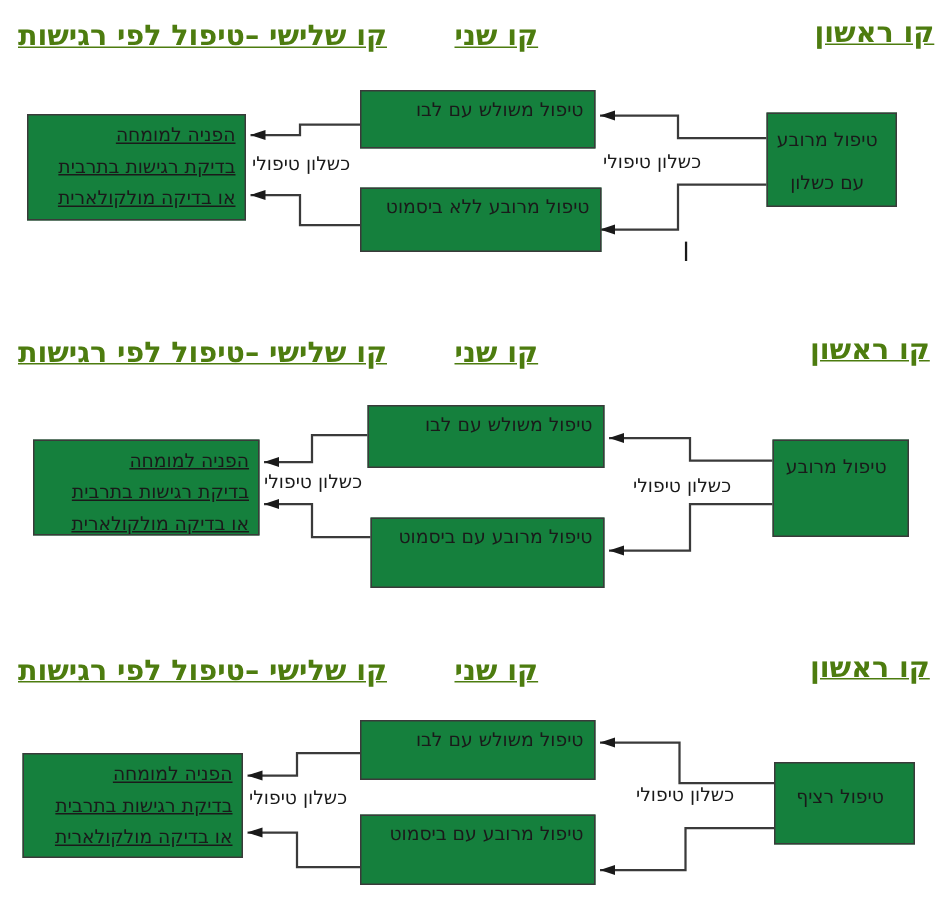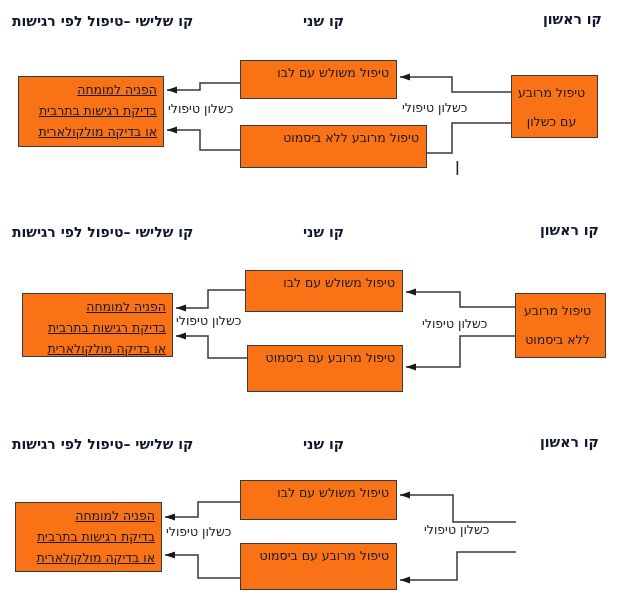--- a/index.html
+++ b/index.html
@@ -1,44 +1,44 @@
 <!DOCTYPE html>
 <html lang="he"><head>
 <meta charset="utf-8">
 <style>
   html,body{margin:0;padding:0;background:#fff;}
   .canvas{
     position:relative;width:631px;height:599px;background:#fff;overflow:hidden;
     font-family:"DejaVu Sans","Liberation Sans",sans-serif;color:#1a1a1a;
   }
   .hdr{
-    position:absolute;font-weight:bold;font-size:14px;
-    direction:rtl;white-space:nowrap;color:#0f172a;
+    position:absolute;font-weight:bold;font-size:19px;text-decoration:underline;
+    direction:rtl;white-space:nowrap;color:#4d7c0f;
   }
   .box{
-    position:absolute;border:1.5px solid #3a3a3a;background:#f97316;box-sizing:border-box;
+    position:absolute;border:1.5px solid #3a3a3a;background:#15803d;box-sizing:border-box;
     direction:rtl;text-align:right;font-size:12.5px;white-space:nowrap;
   }
   .first-box{padding:2px 6px 0 0;text-align:center;}
   .first-box .bline{line-height:29px;}
   .mid-box{padding:4px 7px 0 0;line-height:15px;}
   .third-box{padding:2px 6px 0 2px;line-height:21px;white-space:normal;text-decoration:underline;}
   .lbl{
     position:absolute;direction:rtl;font-size:12.5px;white-space:nowrap;
     text-align:left;color:#1a1a1a;
   }
   .stray{position:absolute;font-size:17px;color:#1a1a1a;font-family:"DejaVu Sans",sans-serif;}
   svg.wires{position:absolute;left:0;top:0;pointer-events:none;}
   .wire{fill:none;stroke:#3a3a3a;stroke-width:1.5;}
 
   
   .h1f{left:543px;top:11px;} .h1s{left:303px;top:13px;} .h1t{left:12px;top:13px;}
   .b1first{left:511px;top:75px;width:87px;height:63px;}
   .b1stop{left:240px;top:60px;width:157px;height:39px;}
-  .b1sbot{left:240px;top:125px;width:187px;height:43px;}
+  .b1sbot{left:240px;top:125px;width:161px;height:43px;}
   .b1third{left:18px;top:76px;width:146px;height:71px;}
   .l1r{left:402px;top:100px;width:80px;} .l1l{left:168px;top:101px;width:80px;}
   .stray1{left:455px;top:159px;}
 
   
   .h2f{left:540px;top:222px;} .h2s{left:303px;top:224px;} .h2t{left:12px;top:224px;}
   .b2first{left:515px;top:293px;width:91px;height:65px;}
   .b2stop{left:245px;top:270px;width:158px;height:42px;}
   .b2sbot{left:247px;top:345px;width:156px;height:47px;}
   .b2third{left:22px;top:293px;width:151px;height:64px;}
@@ -101,39 +101,41 @@
   <div class="lbl l1r">כשלון טיפולי</div>
   <div class="lbl l1l">כשלון טיפולי</div>
   <div class="stray stray1">l</div>
 
   <div class="hdr h2f">קו ראשון</div>
   <div class="hdr h2s">קו שני</div>
   <div class="hdr h2t">קו שלישי –טיפול לפי רגישות</div>
 
   <div class="box first-box b2first">
     <div class="bline">טיפול מרובע</div>
-    <div class="bline">ללא ביסמוט</div>
   </div>
 
   <div class="box mid-box b2stop">טיפול משולש עם לבו</div>
   <div class="box mid-box b2sbot">טיפול מרובע עם ביסמוט</div>
 
   <div class="box third-box b2third">
     <div>הפניה למומחה</div>
     <div>בדיקת רגישות בתרבית</div>
     <div>או בדיקה מולקולארית</div>
   </div>
 
   <div class="lbl l2r">כשלון טיפולי</div>
   <div class="lbl l2l">כשלון טיפולי</div>
 
   <div class="hdr h3f">קו ראשון</div>
   <div class="hdr h3s">קו שני</div>
   <div class="hdr h3t">קו שלישי –טיפול לפי רגישות</div>
 
+  <div class="box first-box b3first">
+    <div class="bline">טיפול רציף</div>
+  </div>
 
   <div class="box mid-box b3stop">טיפול משולש עם לבו</div>
   <div class="box mid-box b3sbot">טיפול מרובע עם ביסמוט</div>
 
   <div class="box third-box b3third">
     <div>הפניה למומחה</div>
     <div>בדיקת רגישות בתרבית</div>
     <div>או בדיקה מולקולארית</div>
   </div>
 

